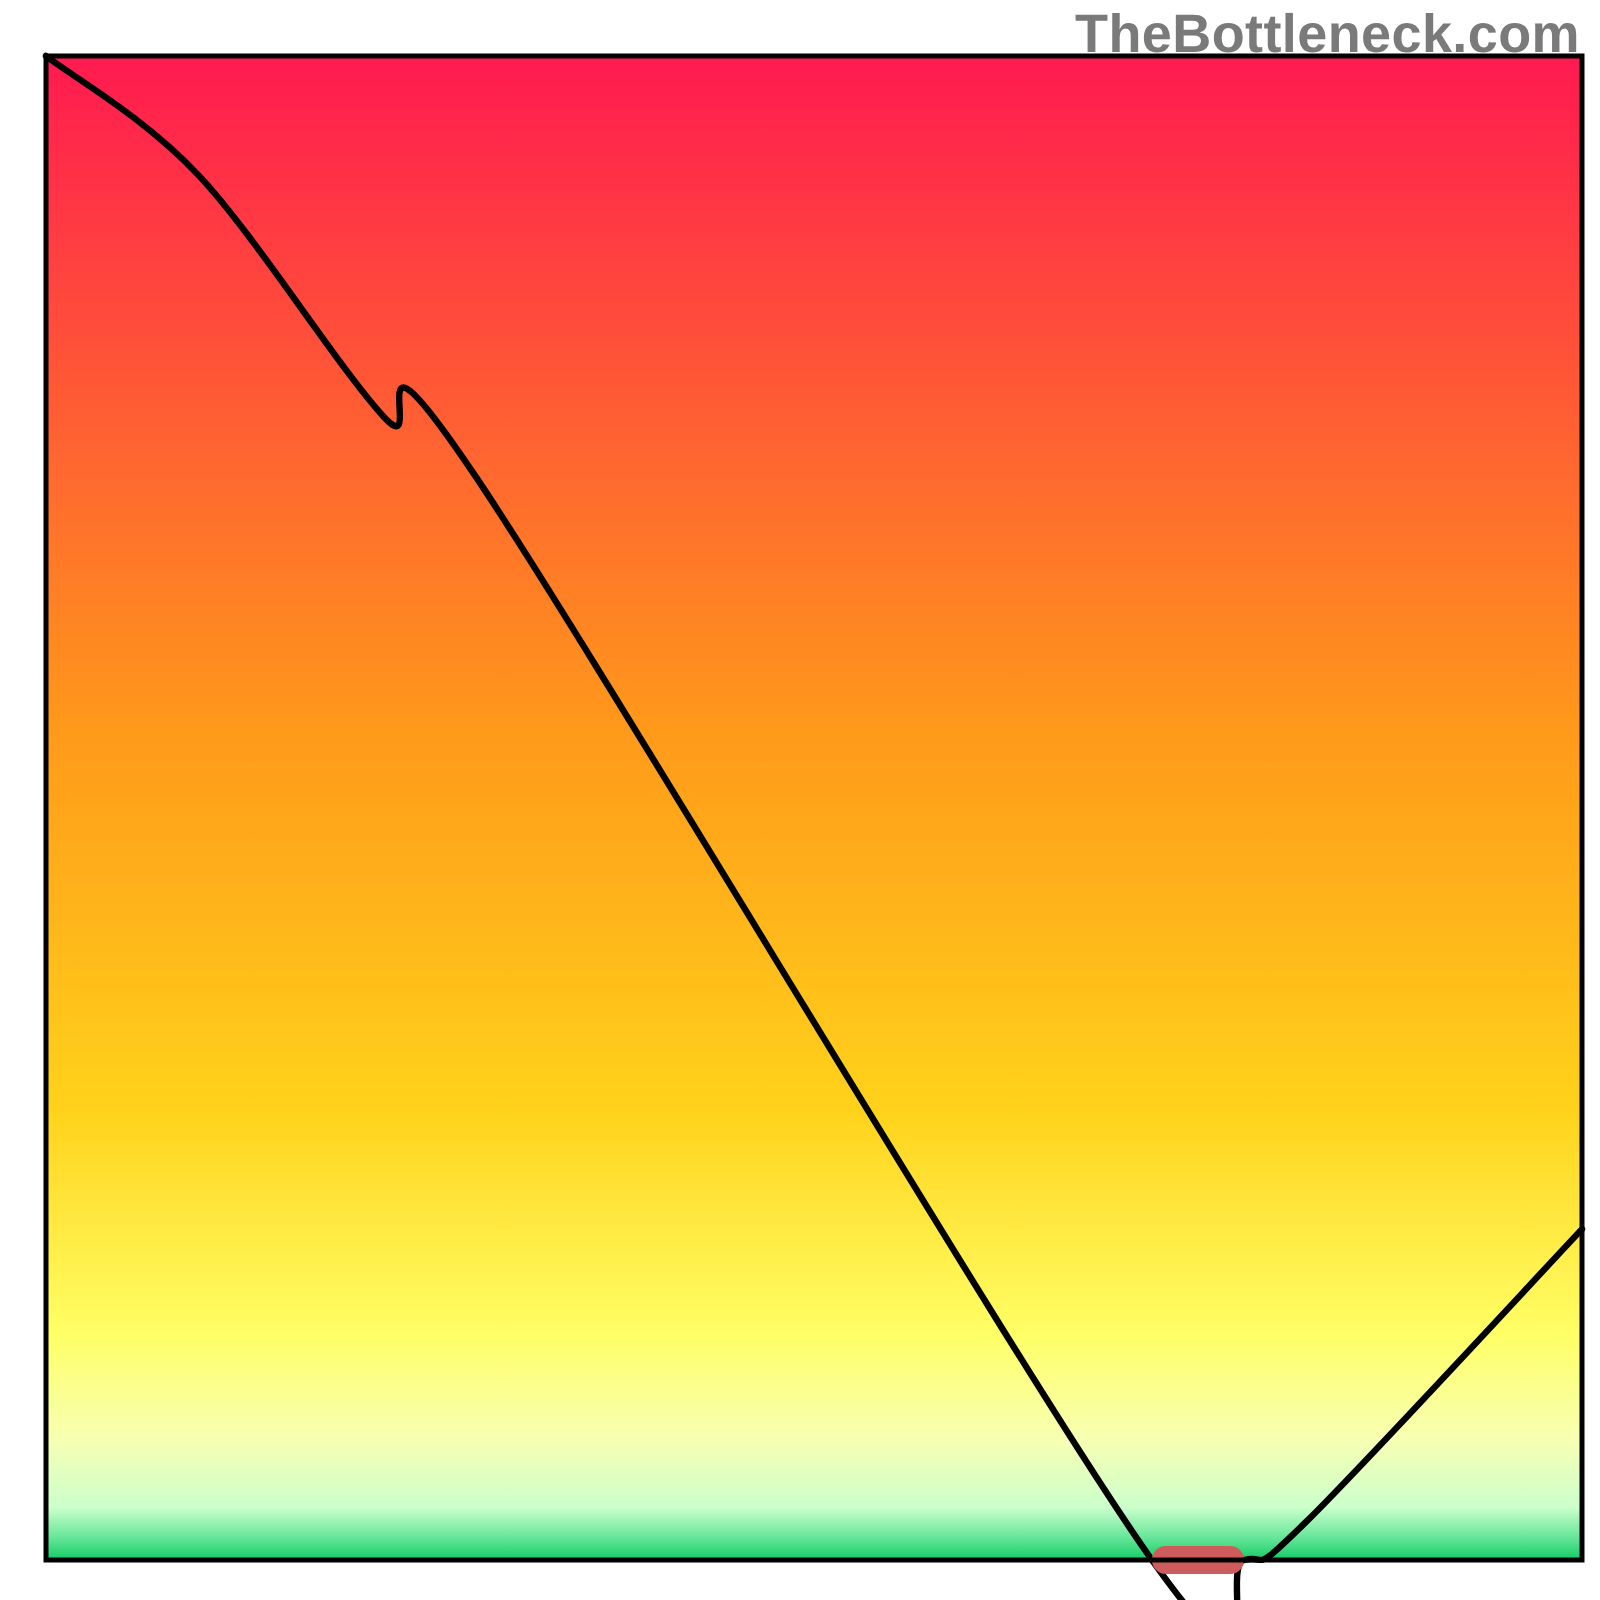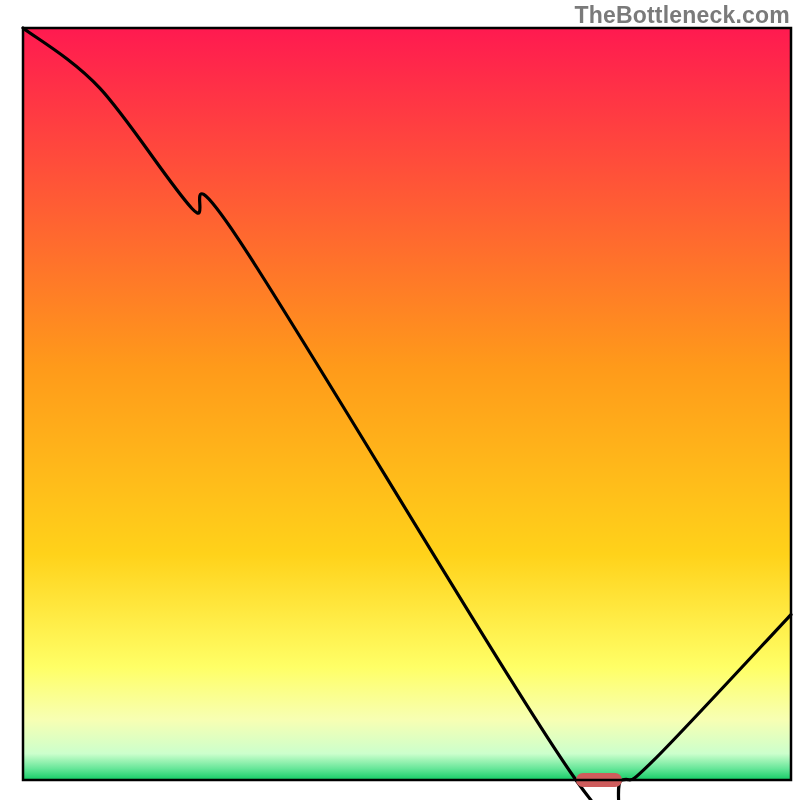--- a/index.html
+++ b/index.html
@@ -13,21 +13,21 @@
   .chart-container {
     position: relative;
     width: 800px;
     height: 800px;
   }
   .watermark {
     position: absolute;
     top: 2px;
     right: 10px;
     font-family: Arial, Helvetica, sans-serif;
-    font-size: 23px;
+    font-size: 27px;
     font-weight: 600;
     color: #7a7a7a;
     letter-spacing: 0.2px;
     z-index: 5;
     margin-left: 24px;
   }
   svg.plot {
     position: absolute;
     left: 0;
     top: 0;

